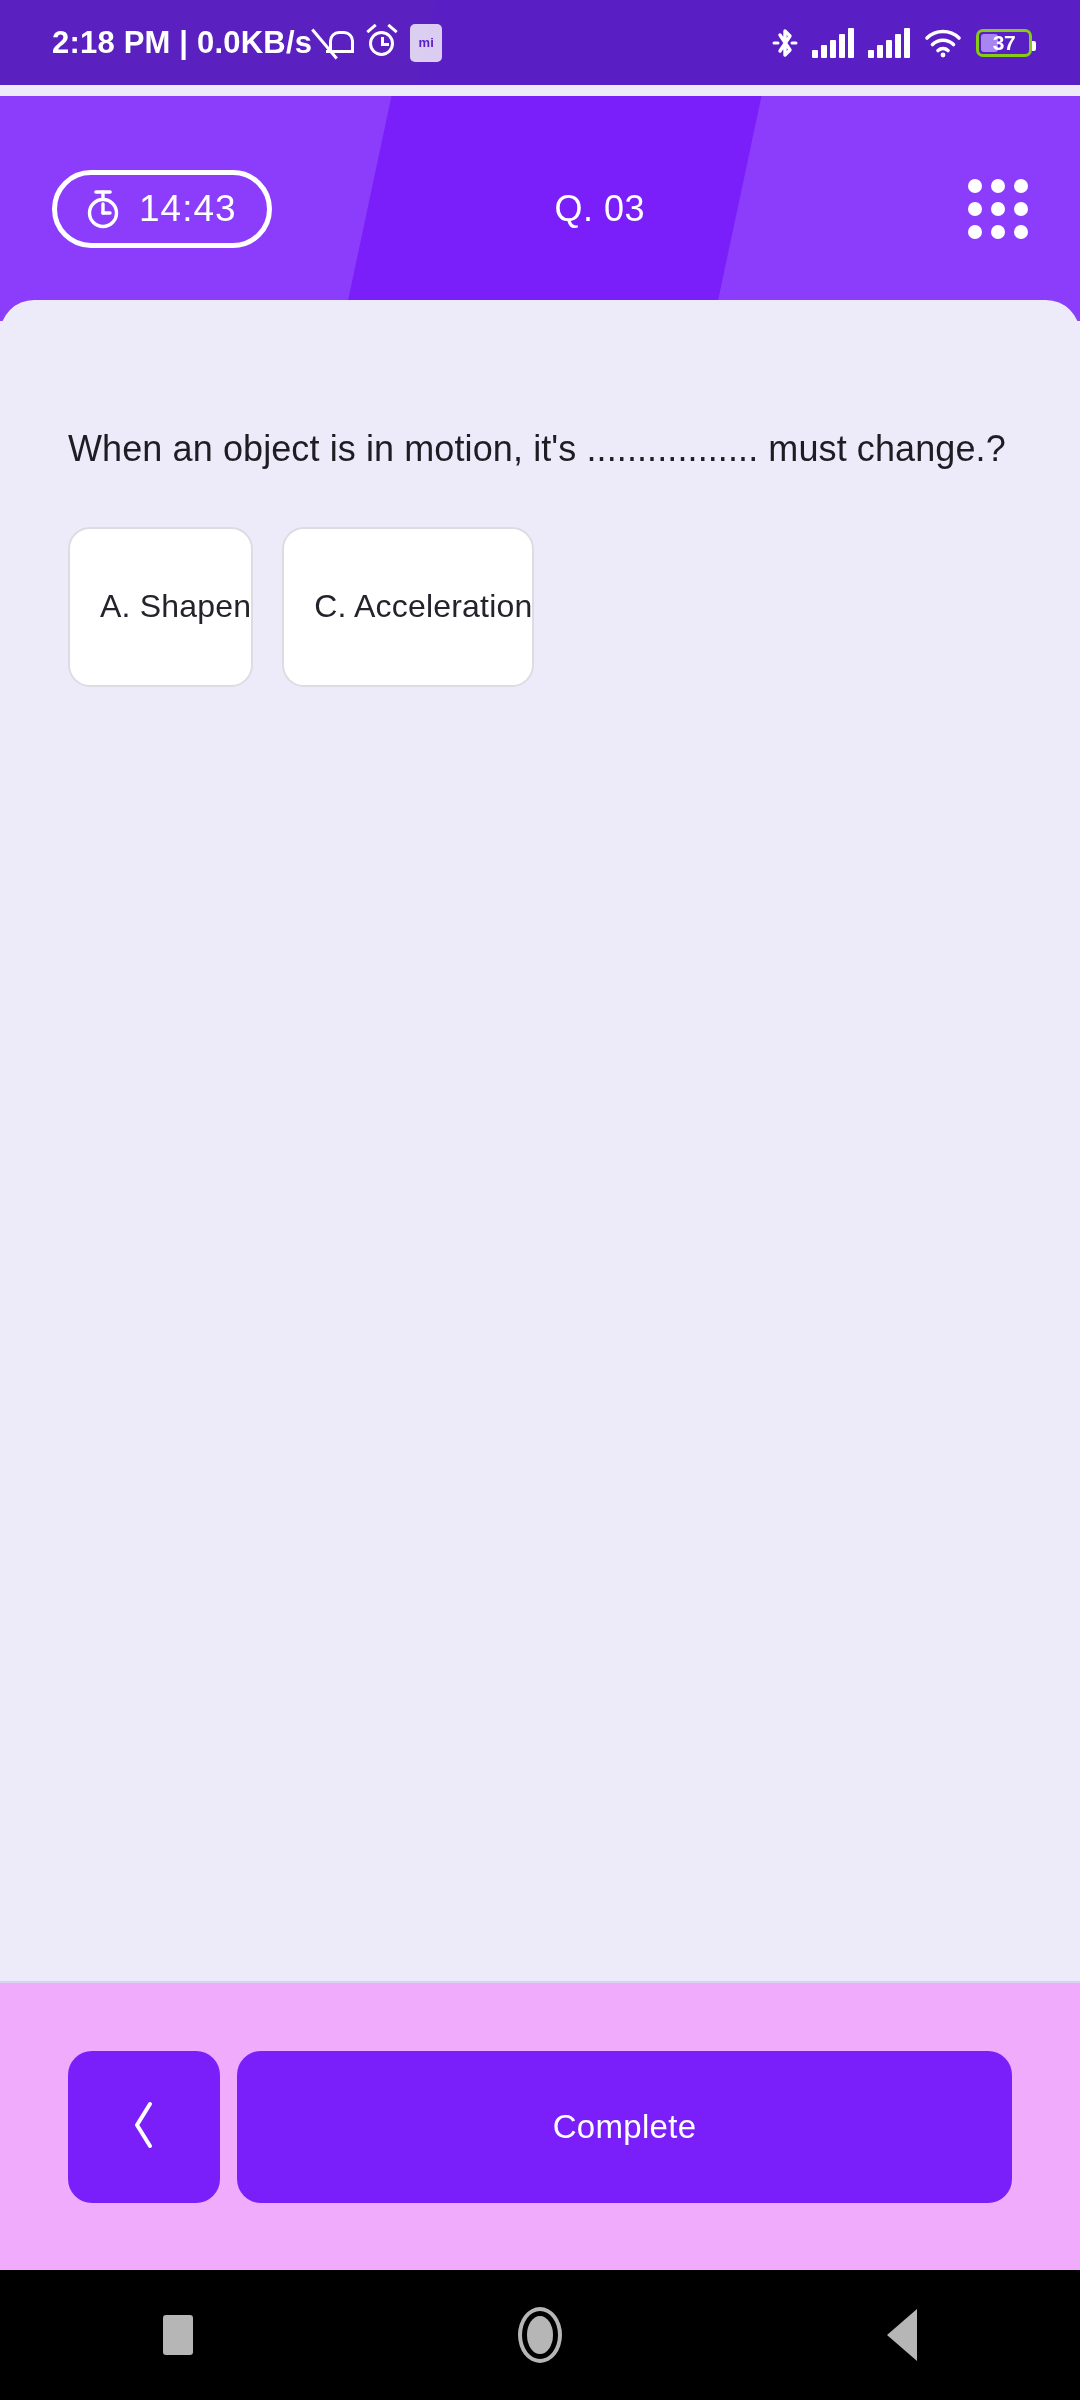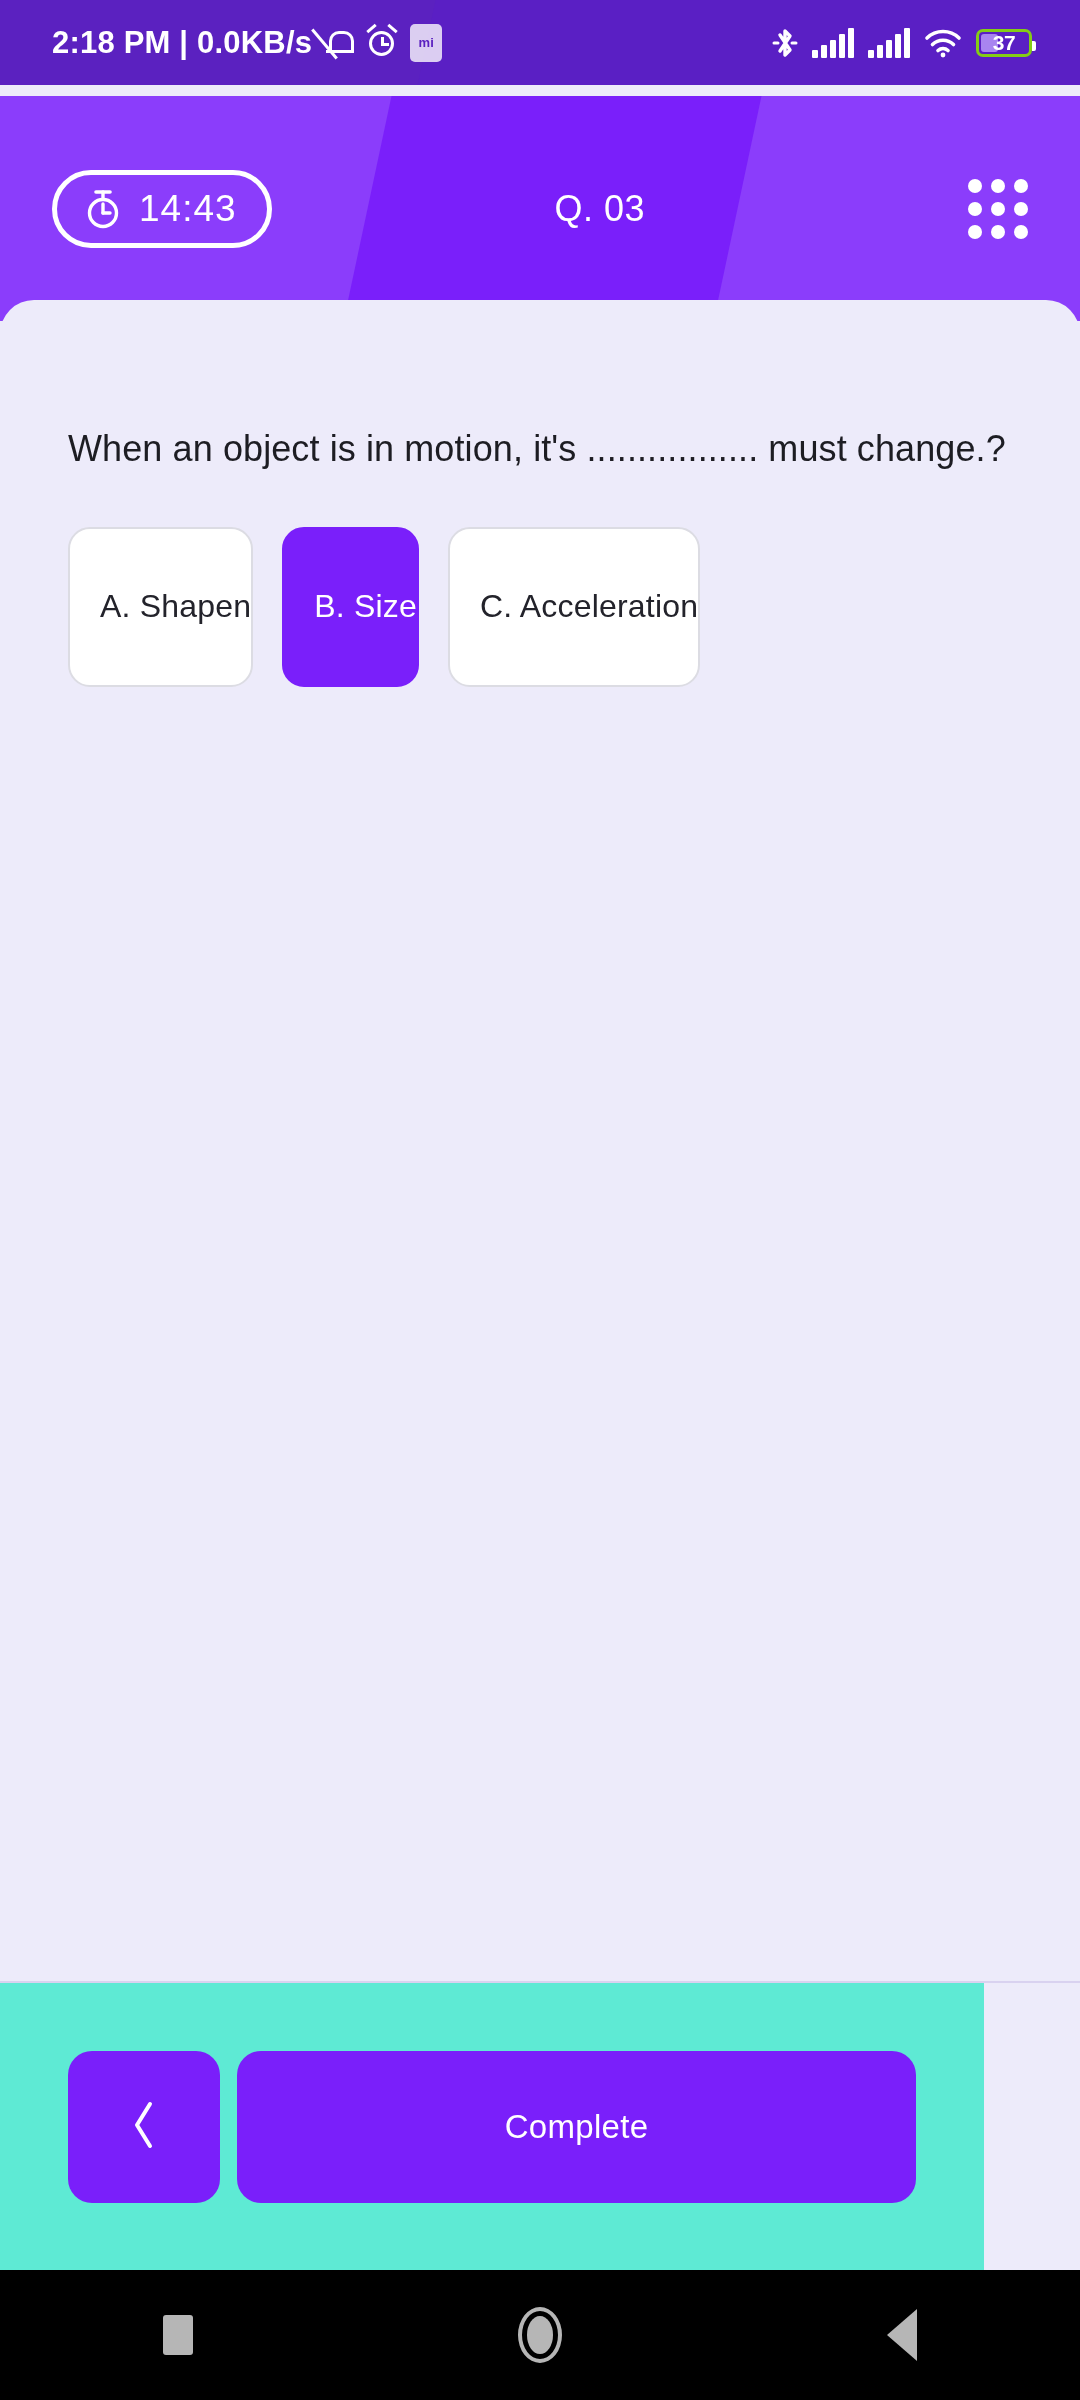--- a/index.html
+++ b/index.html
@@ -131,22 +131,22 @@
   .option.selected {
     background:#7A1FFA; border-color:#7A1FFA; color:#FFF;
   }
 
   
   .divider {
     position:absolute; top:1981px; left:0; width:1080px; height:2px;
     background:#D9D2F0; z-index:4;
   }
   .bottombar {
-    position:absolute; top:1983px; left:0; width:984px; height:287px;
-    background:#5eead4; display:flex; align-items:center;
+    position:absolute; top:1983px; left:0; width:1080px; height:287px;
+    background:#f0abfc; display:flex; align-items:center;
     padding:0 68px; gap:17px; z-index:4;
   }
   .btn-back {
     width:152px; height:152px; border-radius:24px; background:#7A1FFA;
     display:flex; align-items:center; justify-content:center; cursor:pointer; flex:0 0 auto;
   }
   .btn-complete {
     flex:1 1 auto; height:152px; border-radius:24px; background:#7A1FFA;
     display:flex; align-items:center; justify-content:center;
     color:#FFF; font-size:33px; font-weight:400; cursor:pointer; letter-spacing:.3px;
@@ -270,21 +270,20 @@
       </div>
 
     </div>
   </div>
 
   <div class="content">
     <div class="question">When an object is in motion, it's ................. must change.?</div>
 
     <div class="options">
       <div class="option">A. Shapen</div>
-      <div class="option selected">B. Size</div>
       <div class="option">C. Acceleration</div>
     </div>
   </div>
 
   <div class="divider"></div>
 
   <div class="bottombar">
     <div class="btn-back">
       <span>
         <svg width="40" height="54" viewBox="0 0 40 54" aria-hidden="true">

